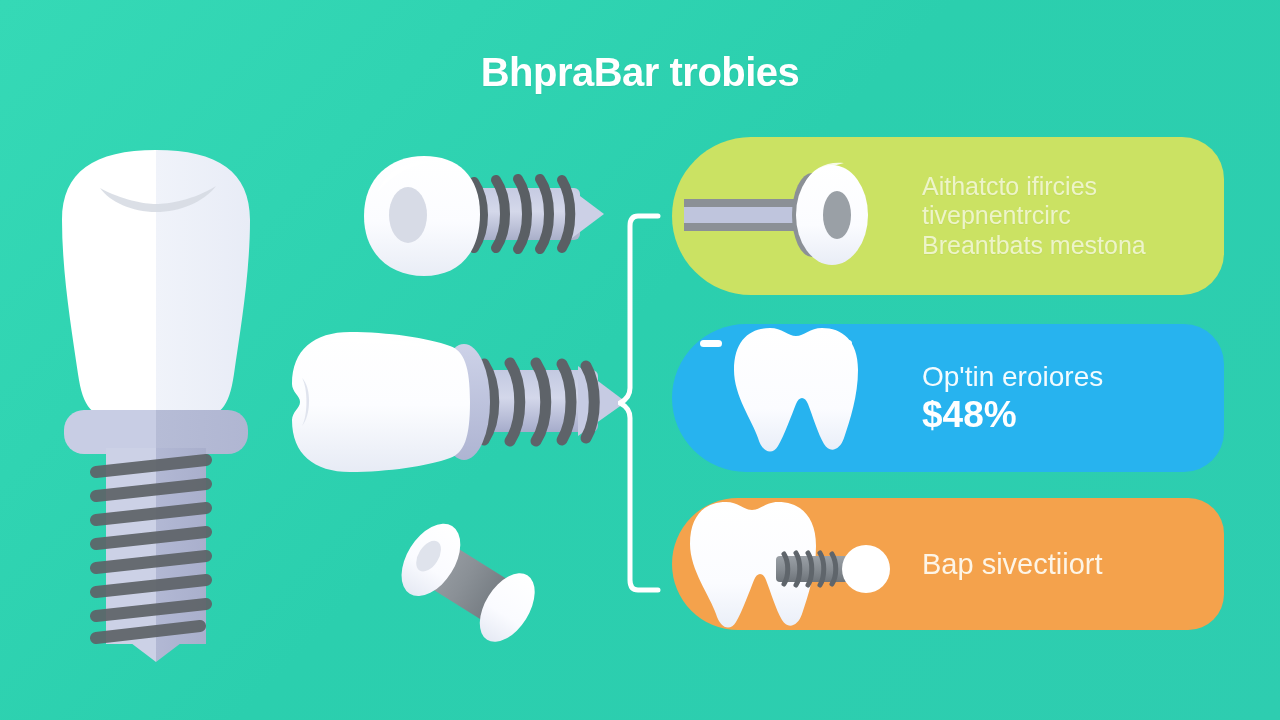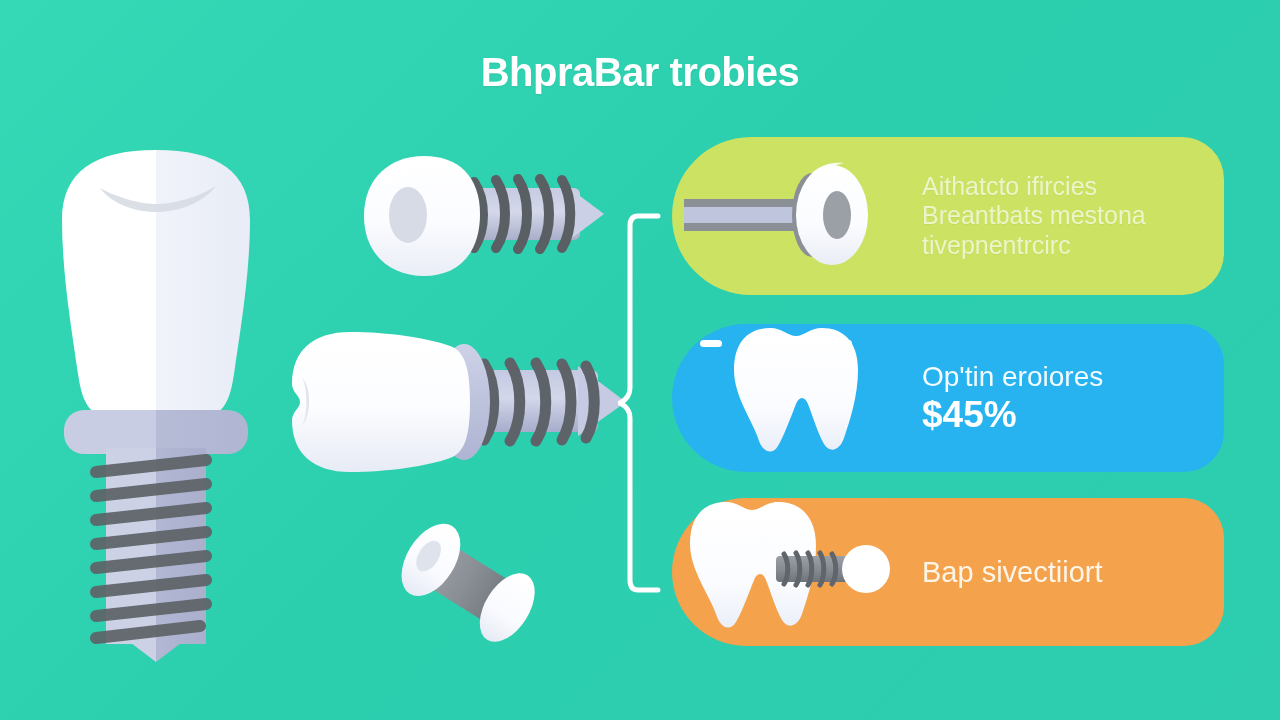--- a/index.html
+++ b/index.html
@@ -61,21 +61,21 @@
   .card {
     position: absolute;
     left: 672px;
     width: 552px;
     display: flex;
     align-items: center;
     box-sizing: border-box;
   }
   #card-0 { top: 137px; height: 158px; background: #cbe263; border-radius: 79px 42px 42px 79px; }
   #card-1 { top: 324px; height: 148px; background: #27b3ef; border-radius: 74px 40px 40px 74px; }
-  #card-2 { top: 498px; height: 148px; background: #f4a24c; border-radius: 74px 40px 40px 74px; }
+  #card-2 { top: 498px; height: 132px; background: #f4a24c; border-radius: 74px 40px 40px 74px; }
 
   .card-icon {
     flex: 0 0 auto;
     width: 250px;
     height: 100%;
     position: relative;
   }
   .card-text {
     flex: 1 1 auto;
     padding-right: 18px;
@@ -280,22 +280,22 @@
 
         <ellipse cx="140" cy="78" rx="20" ry="42" fill="#8b9096"></ellipse>
 
         <ellipse cx="160" cy="78" rx="36" ry="50" fill="url(#g0ring)"></ellipse>
         <ellipse cx="165" cy="78" rx="14" ry="24" fill="#9aa0a6"></ellipse>
         <path d="M132 48 C140 30 156 24 172 26 C154 30 140 38 132 48 Z" fill="#ffffff" opacity="0.85"></path>
       </svg>
     </div>
     <div class="card-text">
       <span class="card-line">Aithatcto ifircies</span>
+      <span class="card-line">tivepnentrcirc</span>
       <span class="card-line">Breantbats mestona</span>
-      <span class="card-line">tivepnentrcirc</span>
     </div>
   </div>
 
   <div class="card" id="card-1">
     <div class="card-icon">
       <svg viewBox="0 0 250 148" width="250" height="148" xmlns="http://www.w3.org/2000/svg">
         <defs>
           <linearGradient id="g1tooth" x1="0" y1="0" x2="0" y2="1">
             <stop offset="0%" stop-color="#ffffff"></stop>
             <stop offset="65%" stop-color="#fbfcff"></stop>
@@ -307,21 +307,21 @@
         <rect x="154" y="16" width="26" height="7" rx="3.5" fill="#ffffff"></rect>
 
         <path d="M62 46 C62 16 78 4 98 4 C110 4 116 12 124 12 C132 12 138 4 150 4
                  C170 4 186 16 186 46 C186 72 178 96 172 114 C168 126 158 130 152 120
                  C146 110 140 90 136 80 C133 72 127 72 124 80 C120 90 112 112 106 122
                  C100 132 90 128 86 114 C80 96 62 72 62 46 Z" fill="url(#g1tooth)"></path>
       </svg>
     </div>
     <div class="card-text">
       <span class="card-line headline">Op'tin eroiores</span>
-      <span class="card-line metric">$45%</span>
+      <span class="card-line metric">$48%</span>
     </div>
   </div>
 
   <div class="card" id="card-2">
     <div class="card-icon">
       <svg viewBox="0 0 250 148" width="250" height="148" xmlns="http://www.w3.org/2000/svg">
         <defs>
           <linearGradient id="g2tooth" x1="0" y1="0" x2="0" y2="1">
             <stop offset="0%" stop-color="#ffffff"></stop>
             <stop offset="65%" stop-color="#fbfcff"></stop>

